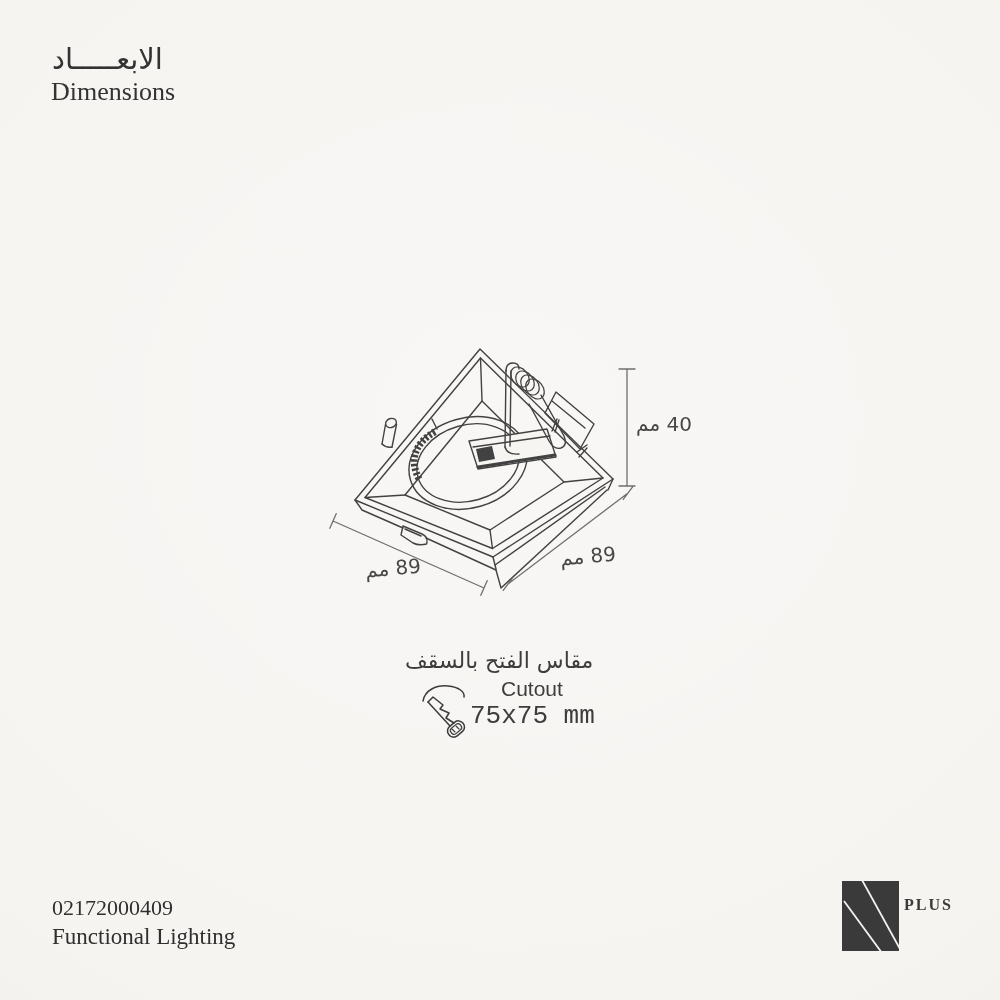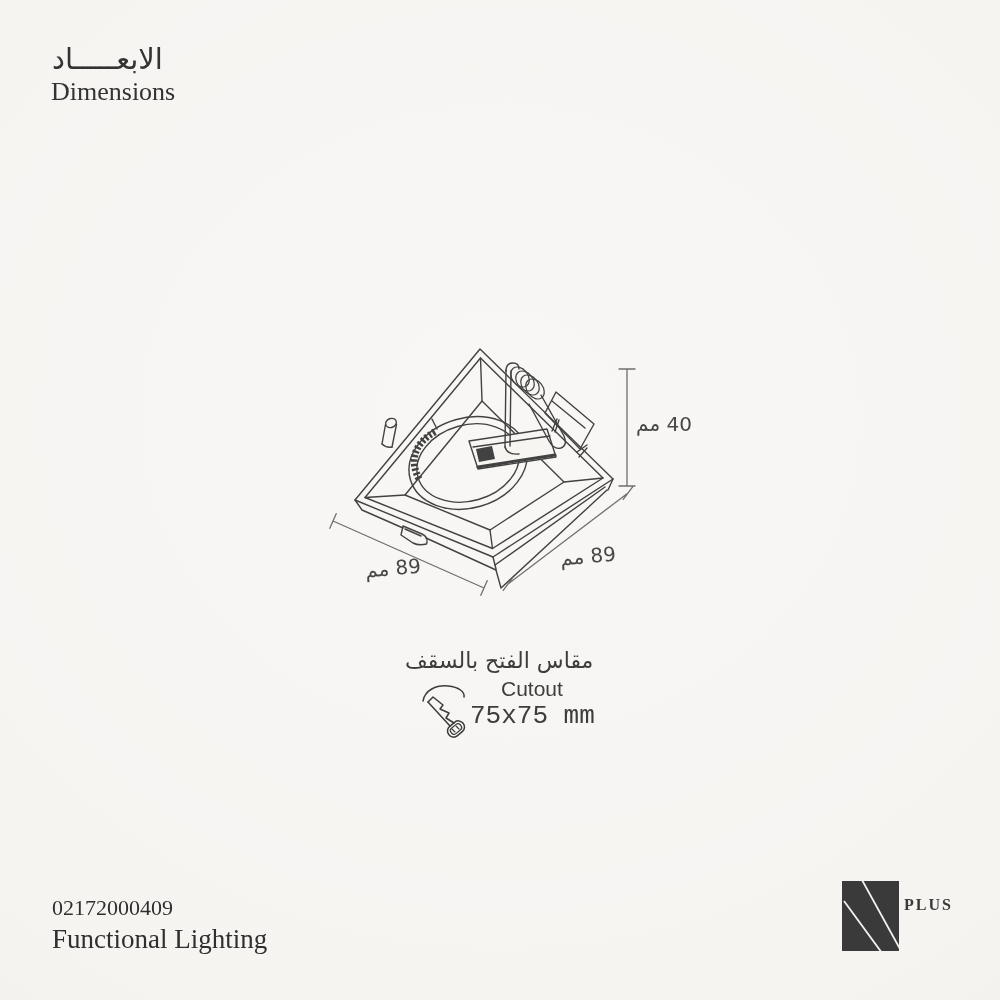--- a/index.html
+++ b/index.html
@@ -17,21 +17,21 @@
   .header-ar{left:52px; top:42px; font-size:29px; color:#333; letter-spacing:0;}
   .header-en{left:51px; top:77px; font-size:26px; color:#333; font-family:"Liberation Serif", serif;}
   .dimlabel{font-size:20px; color:#474747; text-align:center; white-space:nowrap;}
   .dim54{left:636px; top:412px; width:56px;}
   .dim89L{left:358px; top:556px; width:70px; transform:rotate(-5deg);}
   .dim89R{left:553px; top:544px; width:70px; transform:rotate(-5deg);}
   .cut-ar{left:405px; top:648px; width:210px; font-size:22px; color:#3d3d3d; text-align:left;}
   .cut-en{left:481px; top:677px; font-size:21px; color:#3d3d3d; font-family:"Liberation Sans", sans-serif;margin-left:20px;}
   .cut-size{left:470px; top:701px; font-size:26px; color:#3d3d3d; font-family:Liberation Mono, monospace;}
   .foot-code{left:52px; top:895px; font-size:22px; color:#2f2f2f; font-family:"Liberation Serif", serif;}
-  .foot-name{left:52px; top:924px; font-size:27px; color:#2f2f2f; font-family:"Liberation Serif", serif;text-align:center;}
+  .foot-name{left:52px; top:924px; font-size:23px; color:#2f2f2f; font-family:"Liberation Serif", serif;text-align:center;}
   .logo-plus{left:904px; top:896px; font-size:16px; font-weight:bold; letter-spacing:2px;
              color:#3a3a3a; font-family:"Liberation Serif", serif;}
   svg{display:block;}
 </style>
 </head>
 <body>
 
 <div class="page">
 
   <div class="abs ar header-ar">الابعـــــاد</div>

